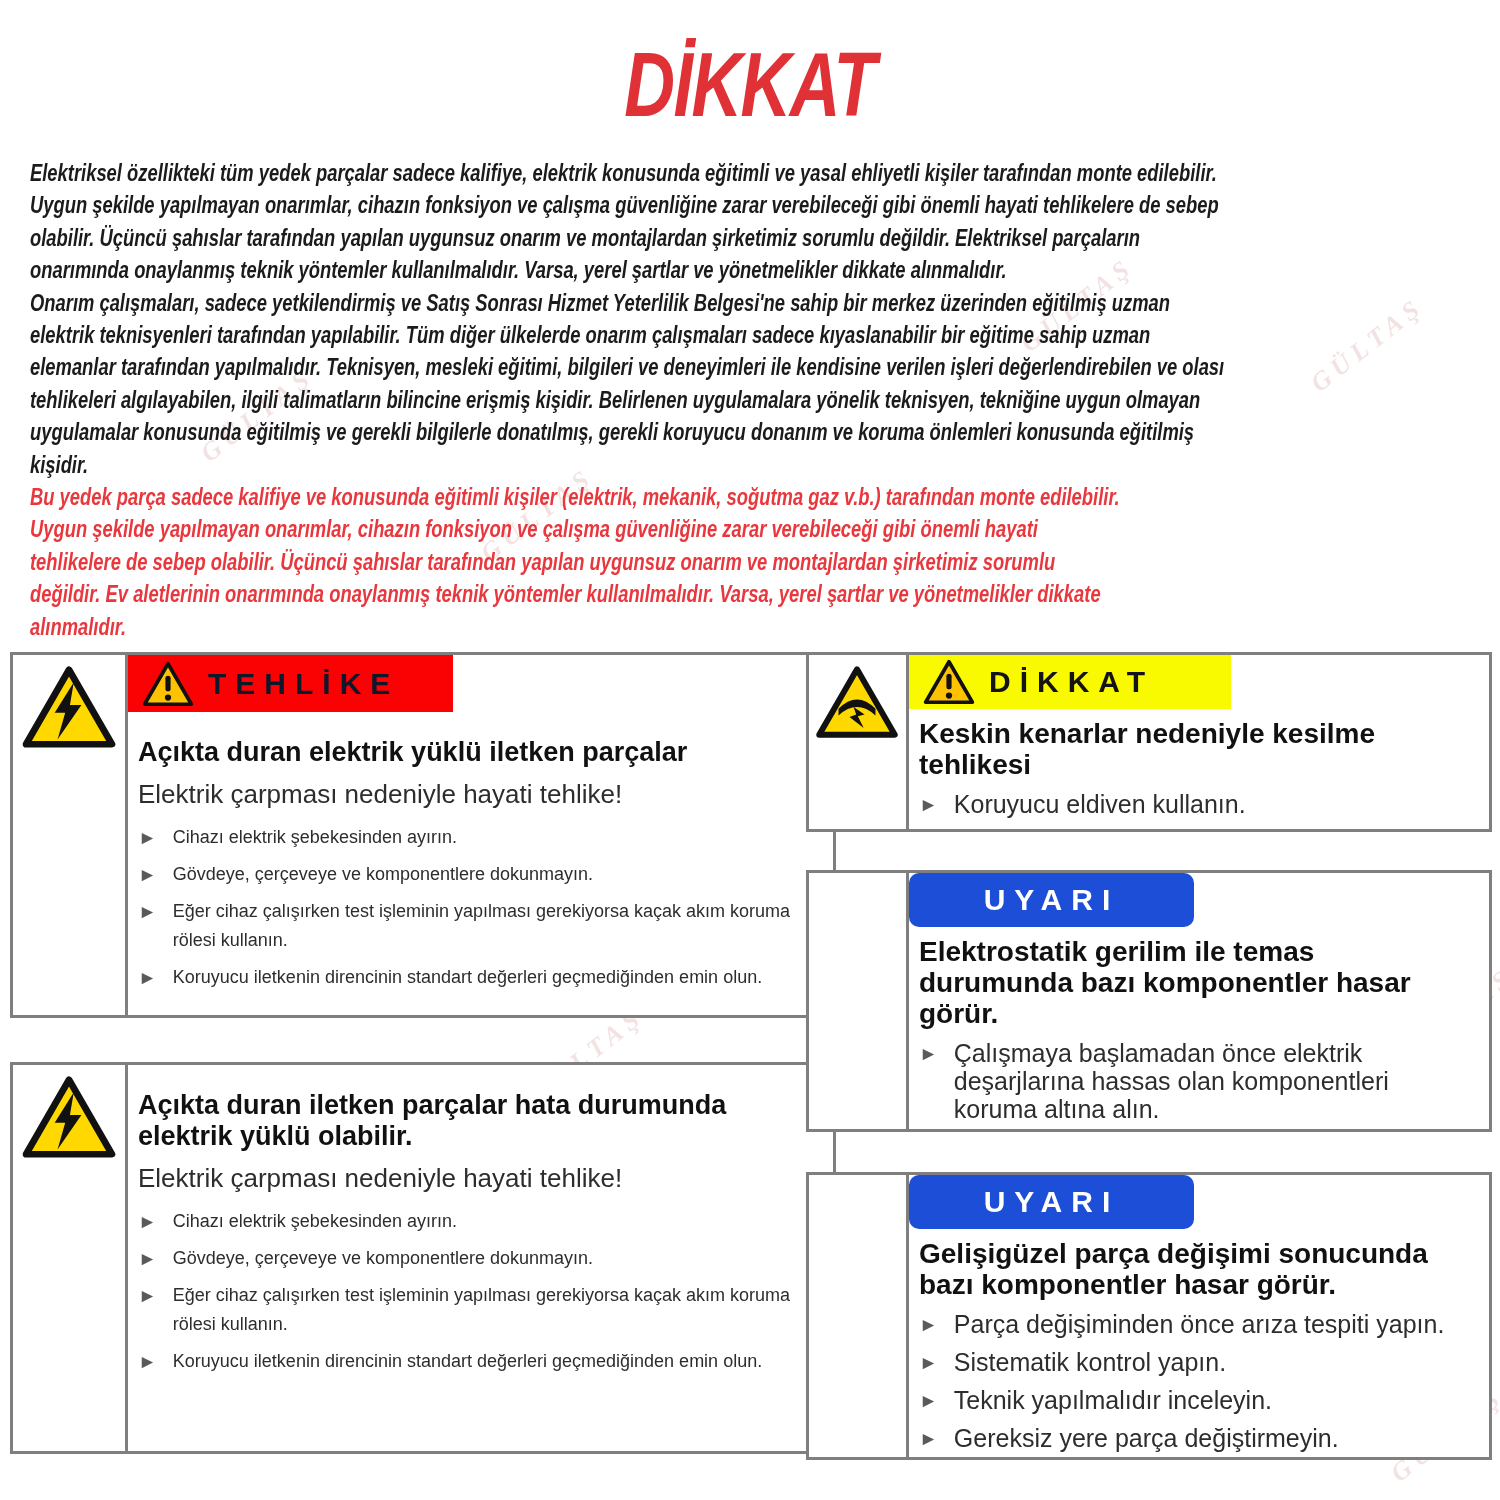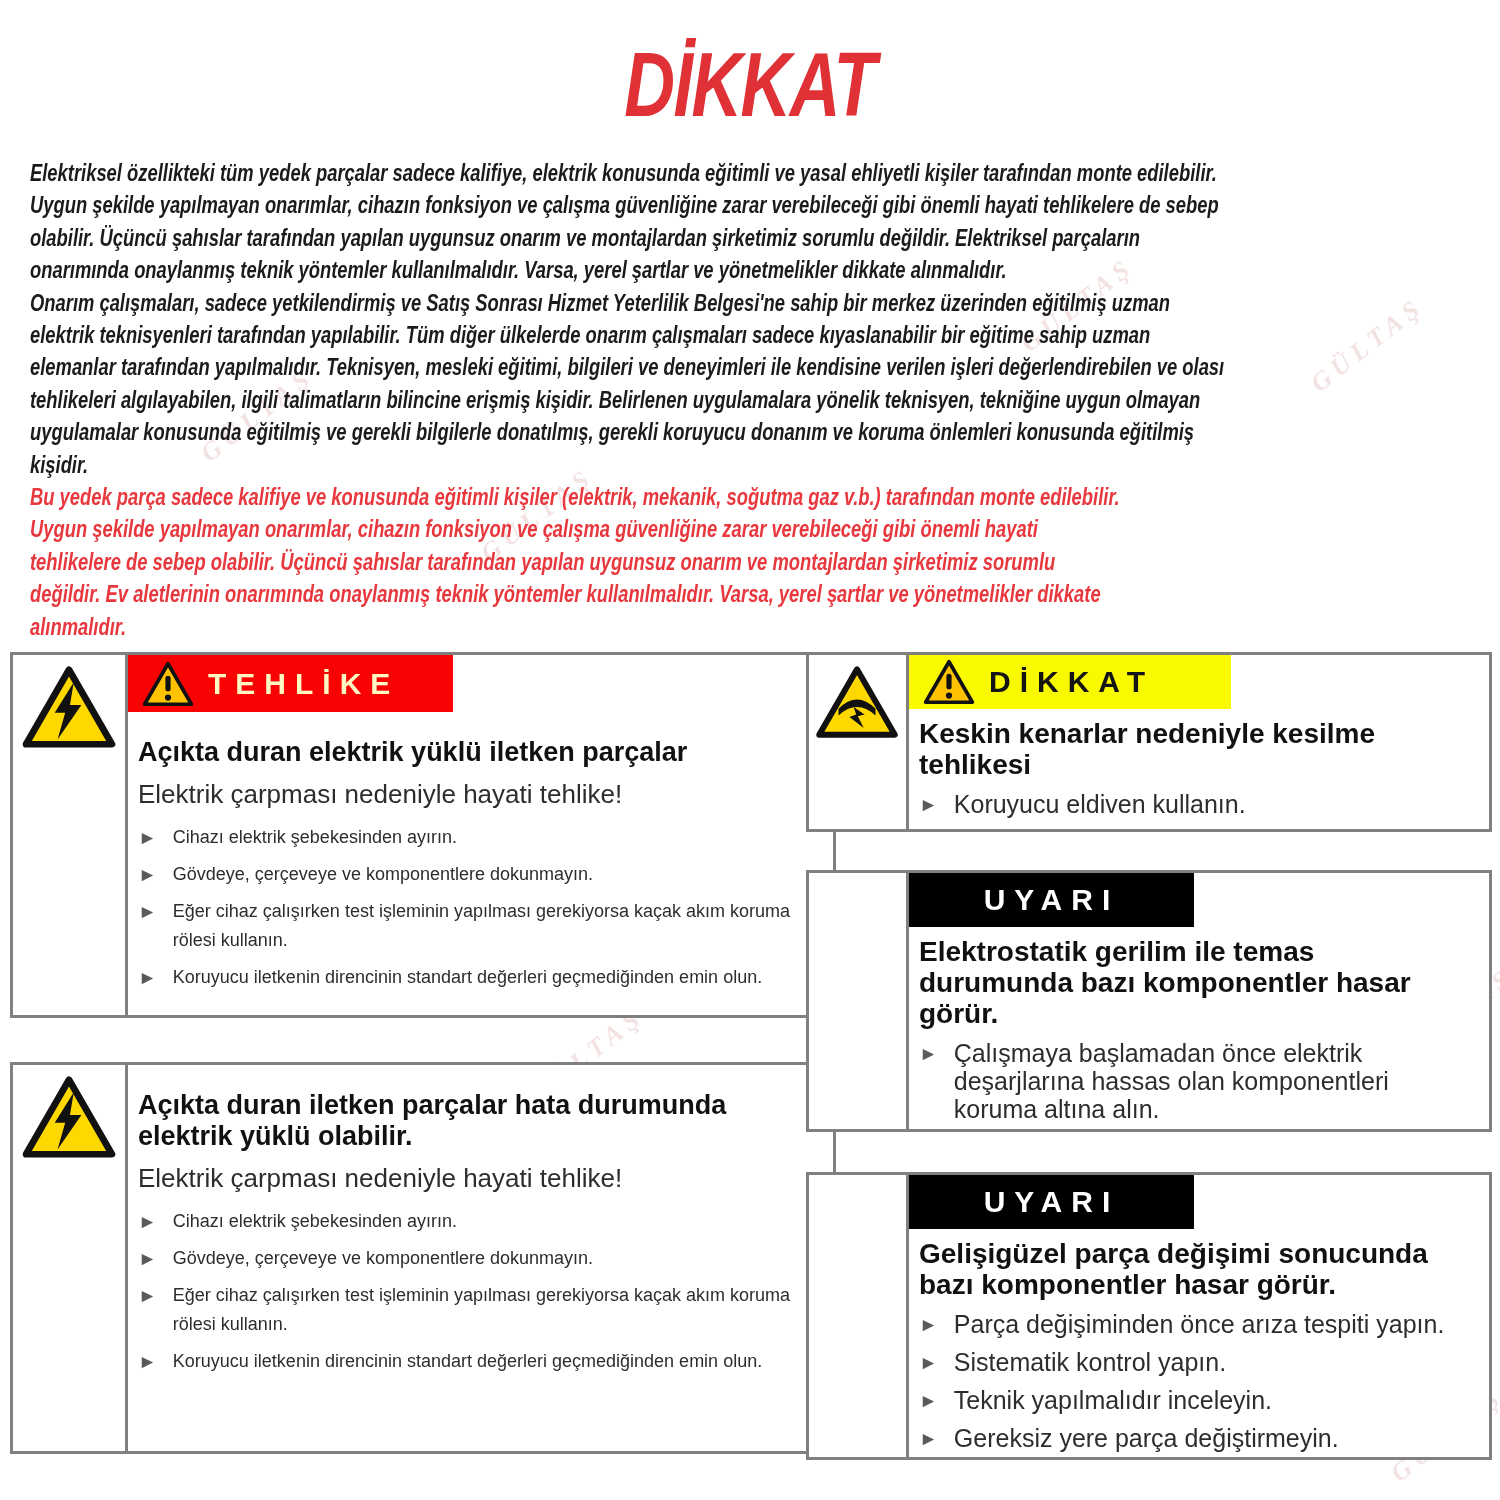--- a/index.html
+++ b/index.html
@@ -38,24 +38,24 @@
   .tri-icon{position:absolute;top:10px;left:8px;width:96px;height:84px;}
   .wbox-right .tri-icon{width:84px;height:74px;left:6px;}
 
   .content{position:absolute;top:0;bottom:0;right:0;overflow:hidden;padding:0 14px 0 10px;}
   .wbox-left  .content{left:115px;}
   .wbox-right .content{left:100px;}
 
   .hdr{display:flex;align-items:center;gap:14px;padding-left:14px;margin-left:-10px;box-sizing:border-box;}
   .hdr-tri{width:52px;height:46px;flex:0 0 auto;}
   .hdr-label{font-size:30px;font-weight:bold;letter-spacing:9px;white-space:nowrap;}
-  .hdr-danger {width:325px;height:57px;background:#fa0104;color:#fef9c3;}
+  .hdr-danger {width:325px;height:57px;background:#fa0104;color:#0f172a;}
   .hdr-warning{width:325px;height:62px;background:#f69a1d;color:#141414;}
   .hdr-caution{width:322px;height:57px;background:#f9f900;color:#141414;}
-  .hdr-notice {width:285px;height:54px;background:#000000;color:#ffffff;justify-content:center;padding-left:0;}
+  .hdr-notice {width:285px;height:54px;background:#1d4ed8;color:#ffffff;justify-content:center;padding-left:0;border-radius:10px;}
   .wbox-right .hdr-caution{height:54px;}
 
   .btitle{font-size:27px;font-weight:bold;color:#111;margin:25px 0 0 0;line-height:31px;}
   .bsub{font-size:26px;color:#2d2d2d;margin:12px 0 0 0;line-height:29px;}
   .bullets{margin-top:14px;}
   .bullet{display:flex;gap:16px;margin-top:8px;align-items:flex-start;}
   .barrow{color:#5a5a5a;font-size:19px;line-height:29px;flex:0 0 auto;}
   .btext{font-size:18px;color:#2d2d2d;line-height:29px;}
 
   .wbox-right .btitle{font-size:28px;margin-top:9px;}

